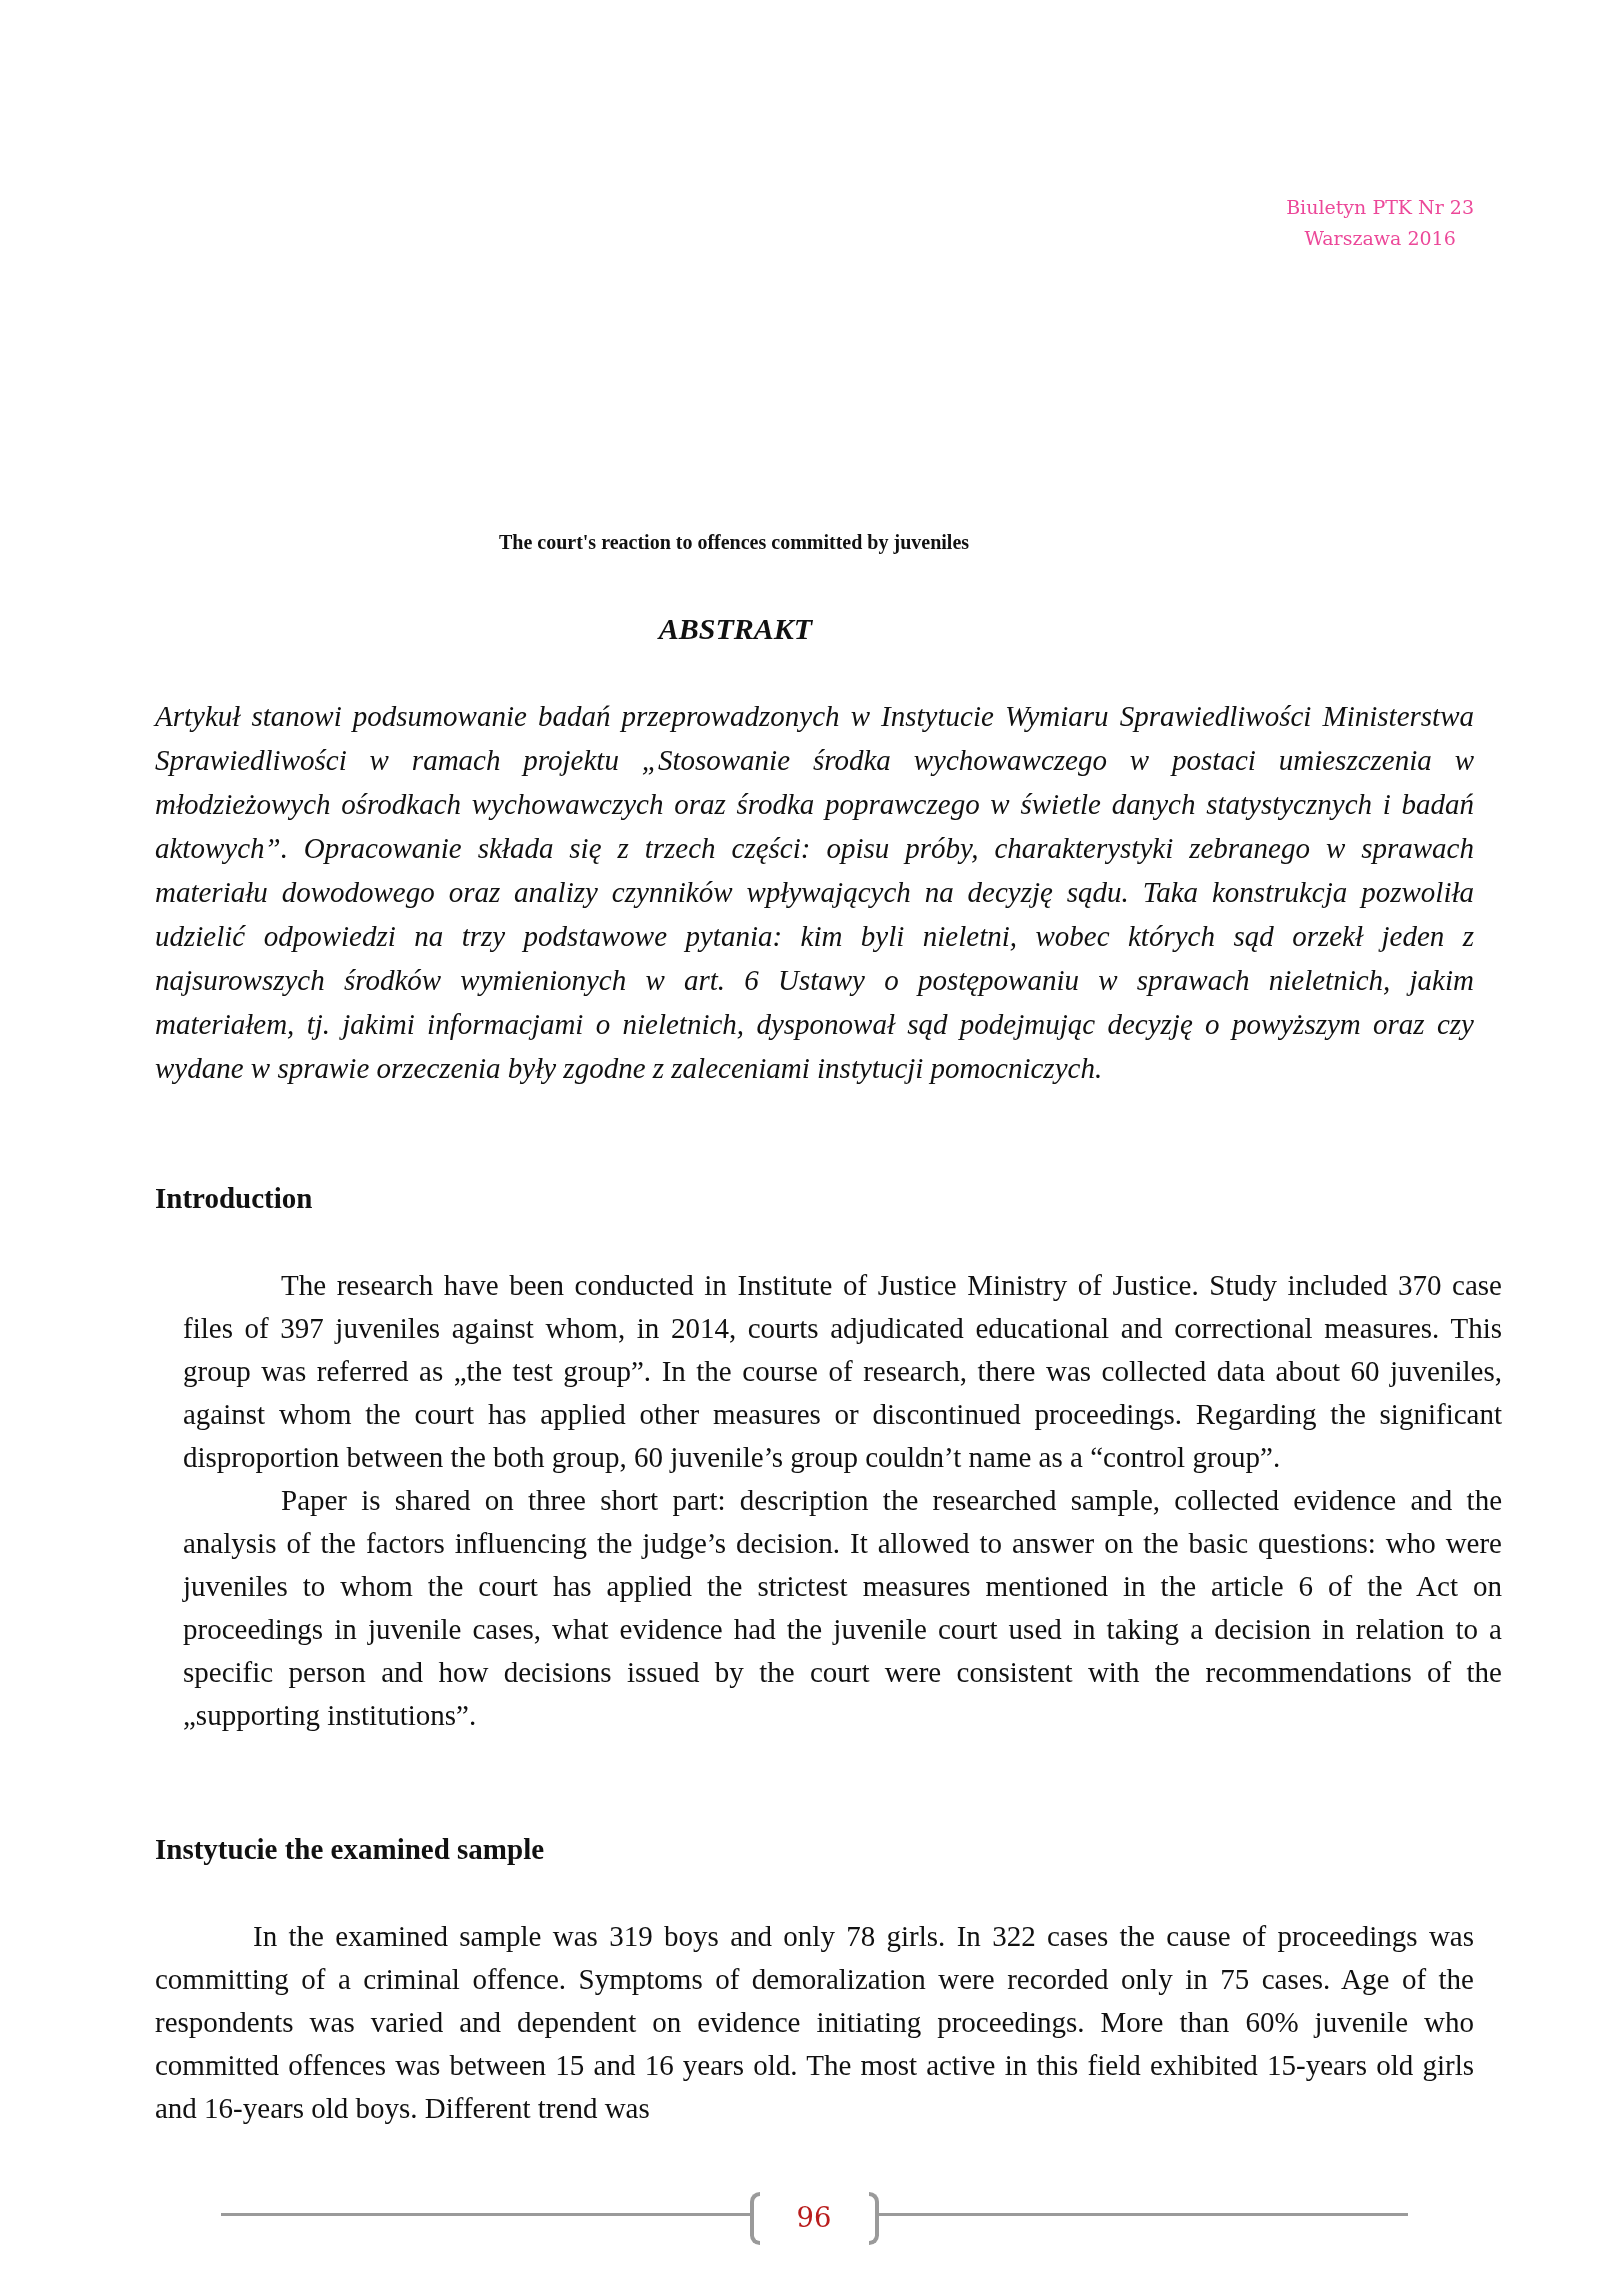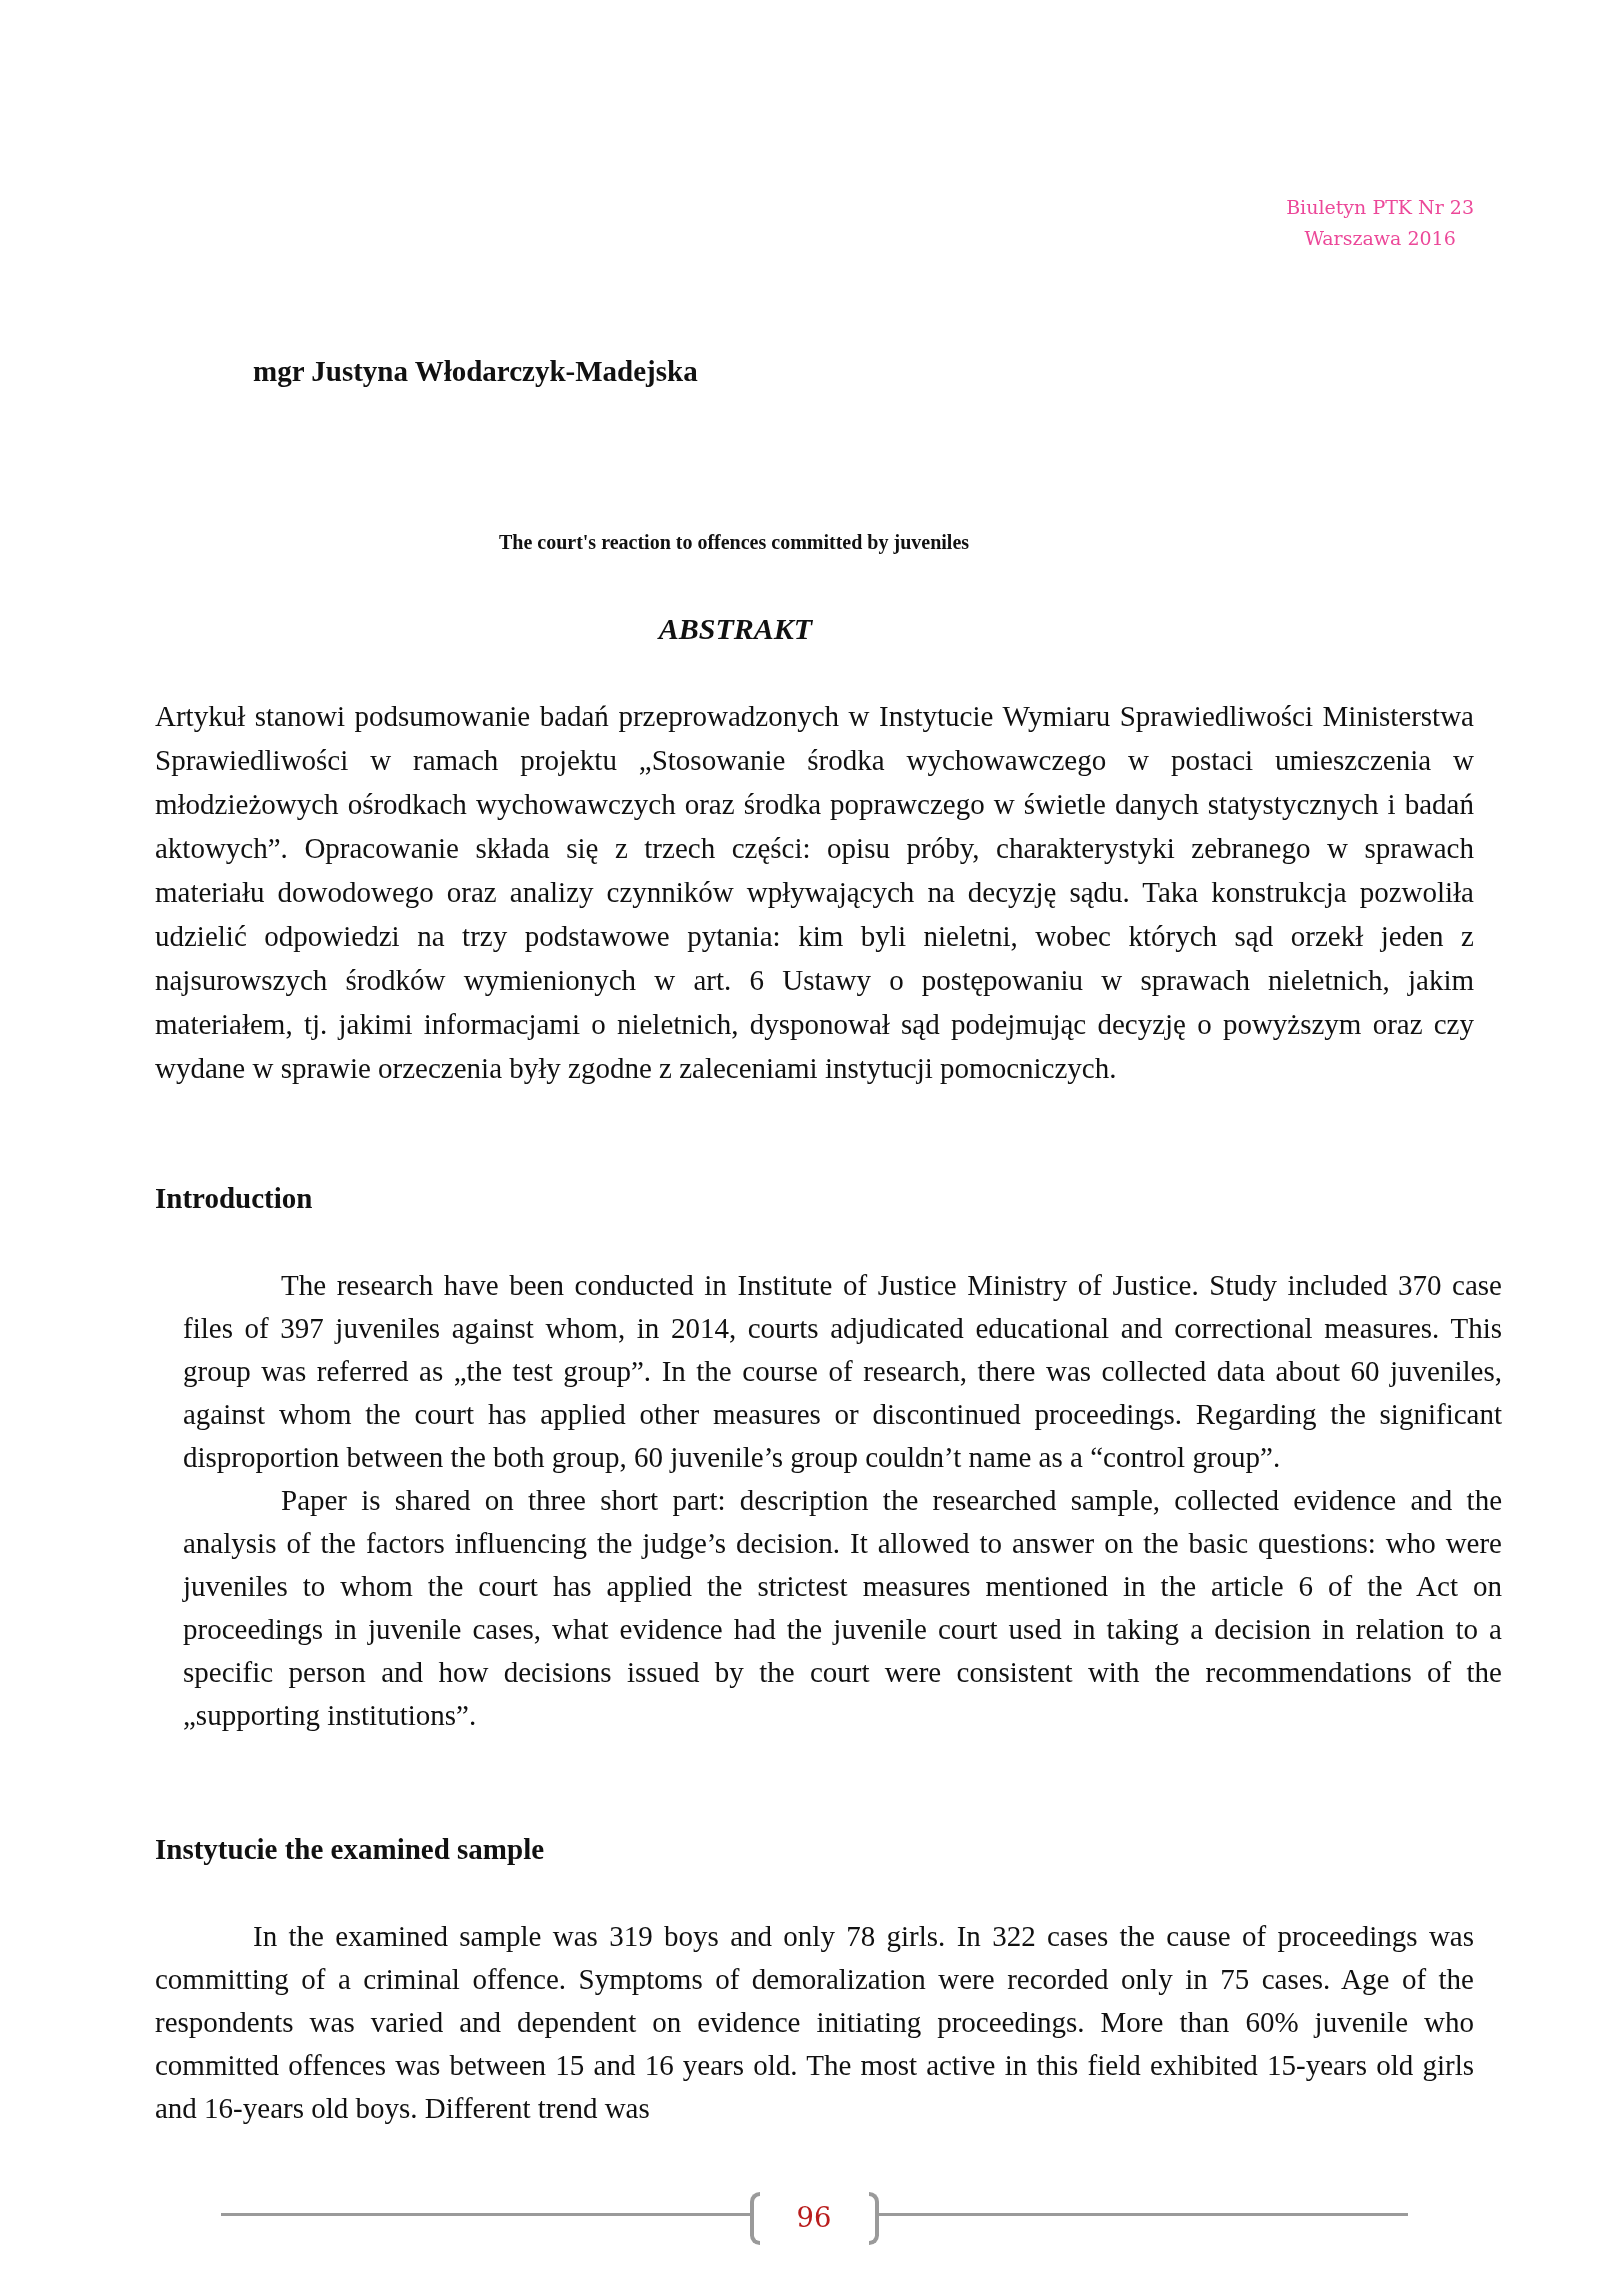--- a/index.html
+++ b/index.html
@@ -13,21 +13,21 @@
   .author-affil { font-style: italic; font-size: 29px; line-height: 41px; }
   .paper-title {
     position: absolute; left: 0; width: 1468px; top: 522px; text-align: center;
     font-family: "Liberation Serif", serif; font-weight: bold; font-size: 20px; line-height: 41px;
   }
   .abstract-heading {
     position: absolute; left: 0; width: 1471px; top: 608px; text-align: center;
     font-family: "Liberation Serif", serif; font-weight: bold; font-style: italic; font-size: 30px; line-height: 41px;
   }
   .text-col { position: absolute; left: 155px; width: 1319px; font-family: "Liberation Serif", serif; font-size: 29px; }
-  .abstract-body { top: 694px; line-height: 44px; text-align: justify; }
+  .abstract-body { top: 694px; font-style: italic; line-height: 44px; text-align: justify; }
   .section-heading { position: absolute; left: 155px; font-family: "Liberation Serif", serif; font-weight: bold; font-size: 29px; line-height: 39px; }
   .h-intro { top: 1179px; }
   .h-desc { top: 1830px; }
   .body-text { line-height: 43px; text-align: justify; }
   .body-text p { margin: 0; text-indent: 98px; }
   .intro-body { top: 1264px; margin-left: 28px; }
   .desc-body { top: 1915px; }
   .footer { position: absolute; left: 0; top: 2186px; width: 1621px; height: 65px; }
   .footer-line { position: absolute; top: 27.4px; height: 2.9px; background: #9a9a9a; }
   .footer-line.left { left: 221px; width: 529px; }
@@ -42,21 +42,20 @@
 </style>
 </head>
 <body>
 
 <div class="header-info">
   <div>Biuletyn PTK Nr 23</div>
   <div>Warszawa 2016</div>
 </div>
 
 <div class="author-block">
-  <div class="author-name">mgr Justyna Włodarczyk-Madejska</div>
 </div>
 
 <div class="paper-title">The court's reaction to offences committed by juveniles</div>
 
 <div class="abstract-heading">ABSTRAKT</div>
 <div class="text-col abstract-body">Artykuł stanowi podsumowanie badań przeprowadzonych w Instytucie Wymiaru Sprawiedliwości Ministerstwa Sprawiedliwości w ramach projektu „Stosowanie środka wychowawczego w postaci umieszczenia w młodzieżowych ośrodkach wychowawczych oraz środka poprawczego w świetle danych statystycznych i badań aktowych”. Opracowanie składa się z trzech części: opisu próby, charakterystyki zebranego w sprawach materiału dowodowego oraz analizy czynników wpływających na decyzję sądu. Taka konstrukcja pozwoliła udzielić  odpowiedzi na trzy podstawowe pytania: kim byli nieletni, wobec których sąd orzekł jeden z najsurowszych środków wymienionych w art. 6 Ustawy o postępowaniu w sprawach nieletnich, jakim materiałem, tj. jakimi informacjami o nieletnich, dysponował sąd podejmując decyzję o powyższym oraz czy wydane w sprawie orzeczenia były zgodne z zaleceniami instytucji pomocniczych.</div>
 
 <div class="section-heading h-intro">Introduction</div>
 <div class="text-col body-text intro-body">
   <p>The research have been conducted in Institute of Justice Ministry of Justice. Study included 370 case files of 397 juveniles against whom, in 2014, courts adjudicated educational and correctional measures. This group was referred as „the test group”. In the course of research, there was collected data about 60 juveniles, against whom the court has applied other measures or discontinued proceedings. Regarding the significant disproportion between the both group, 60 juvenile’s group couldn’t name as a “control group”.</p>

